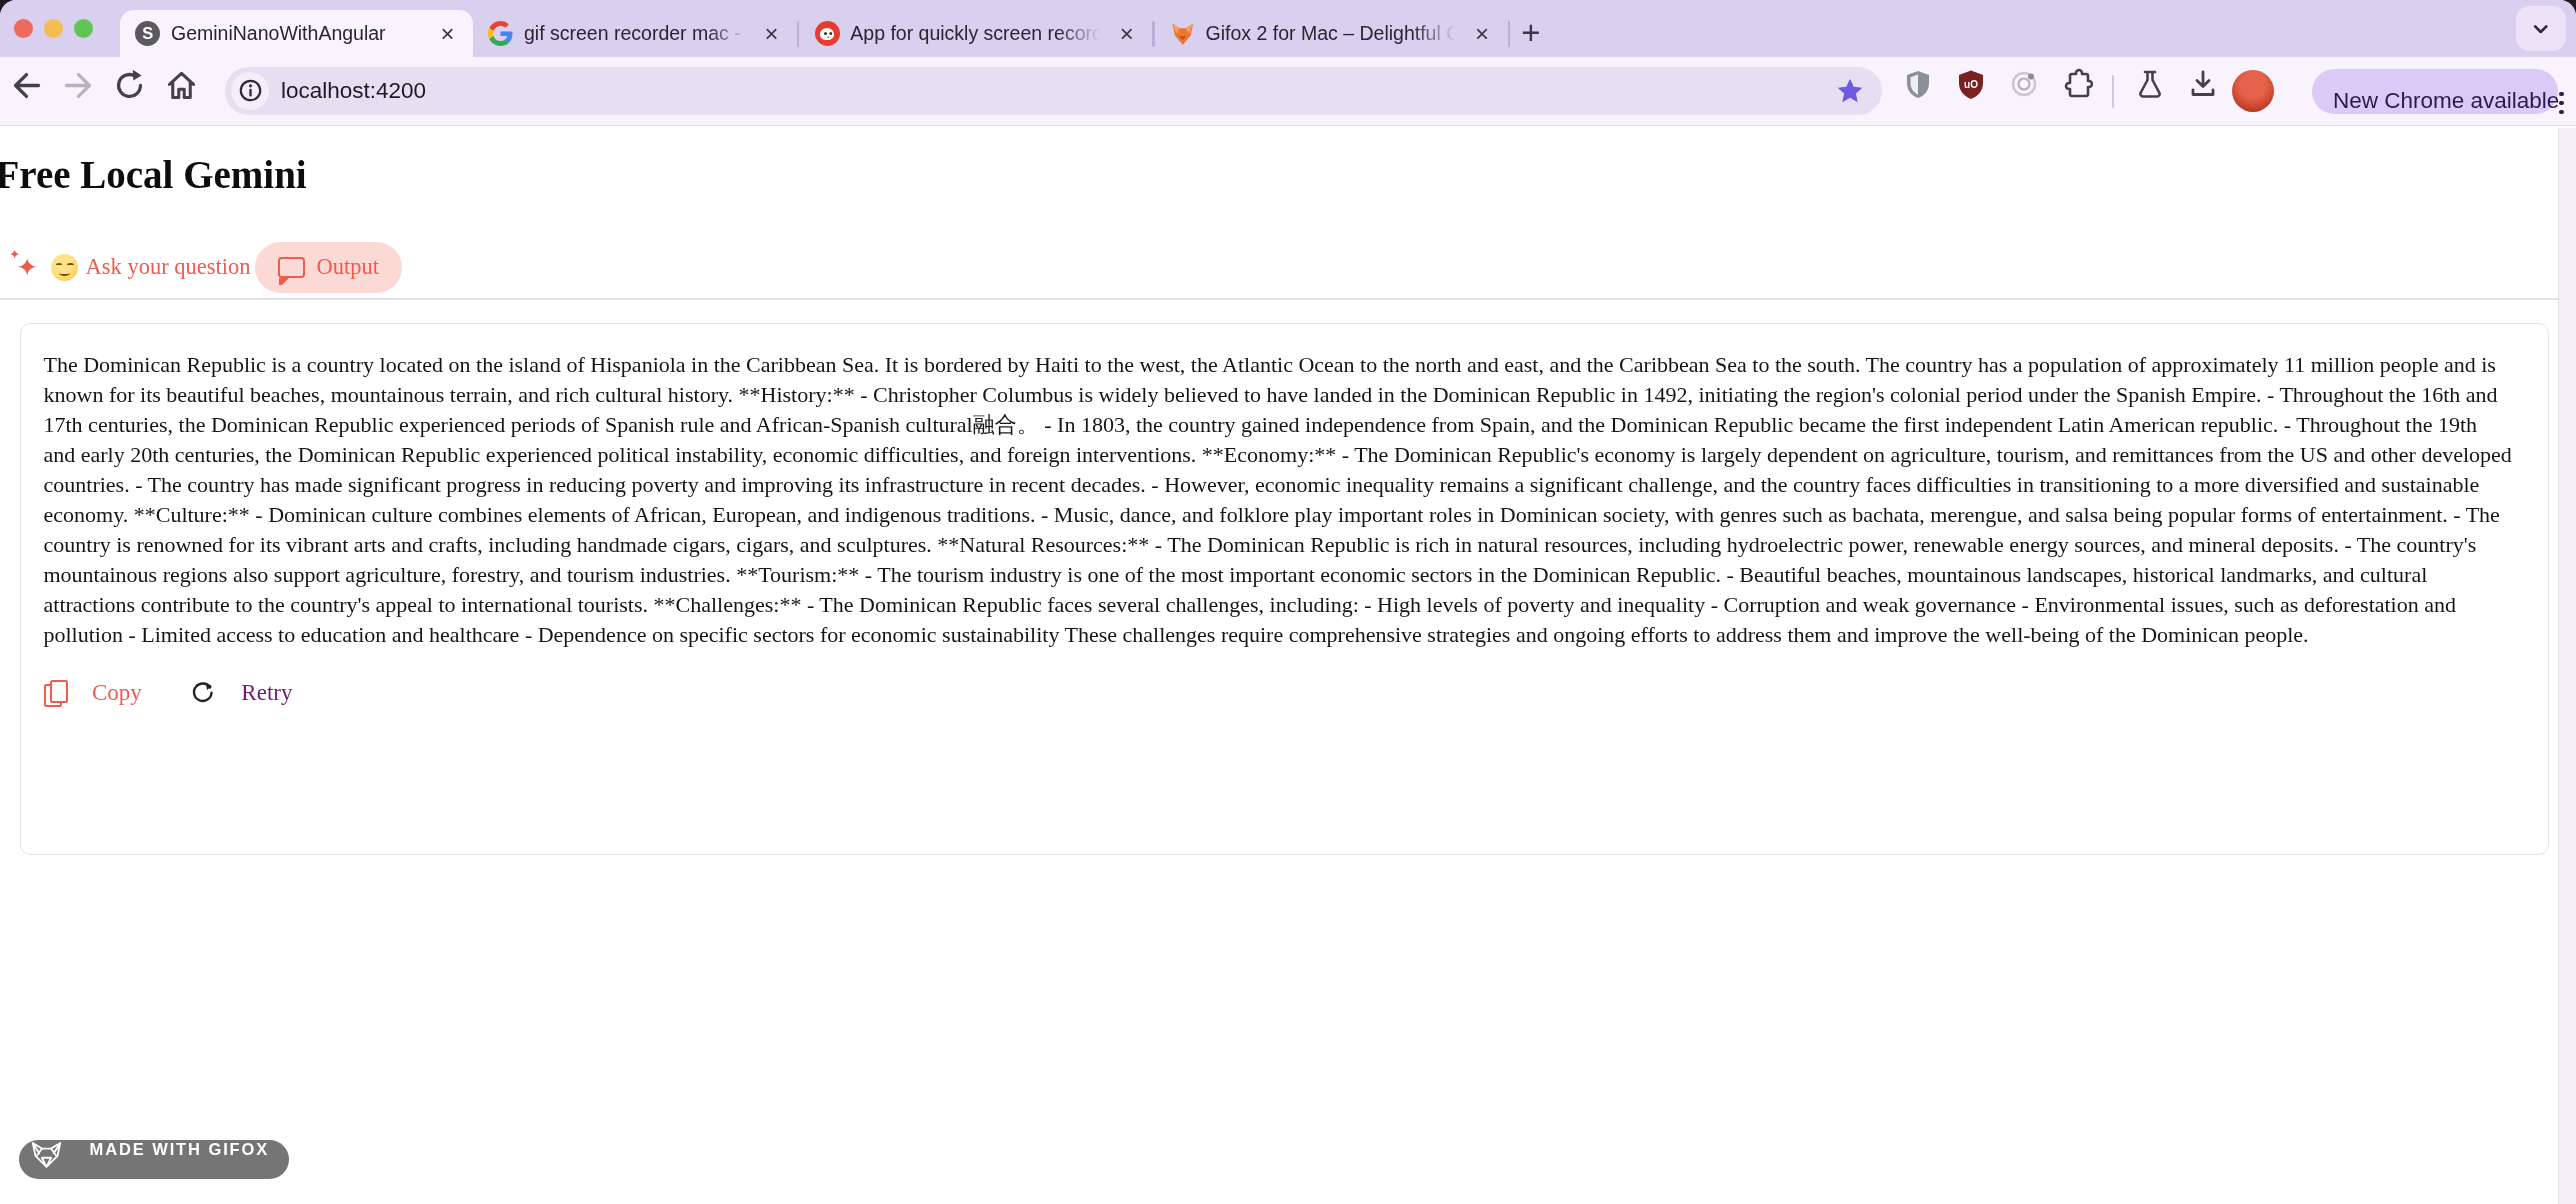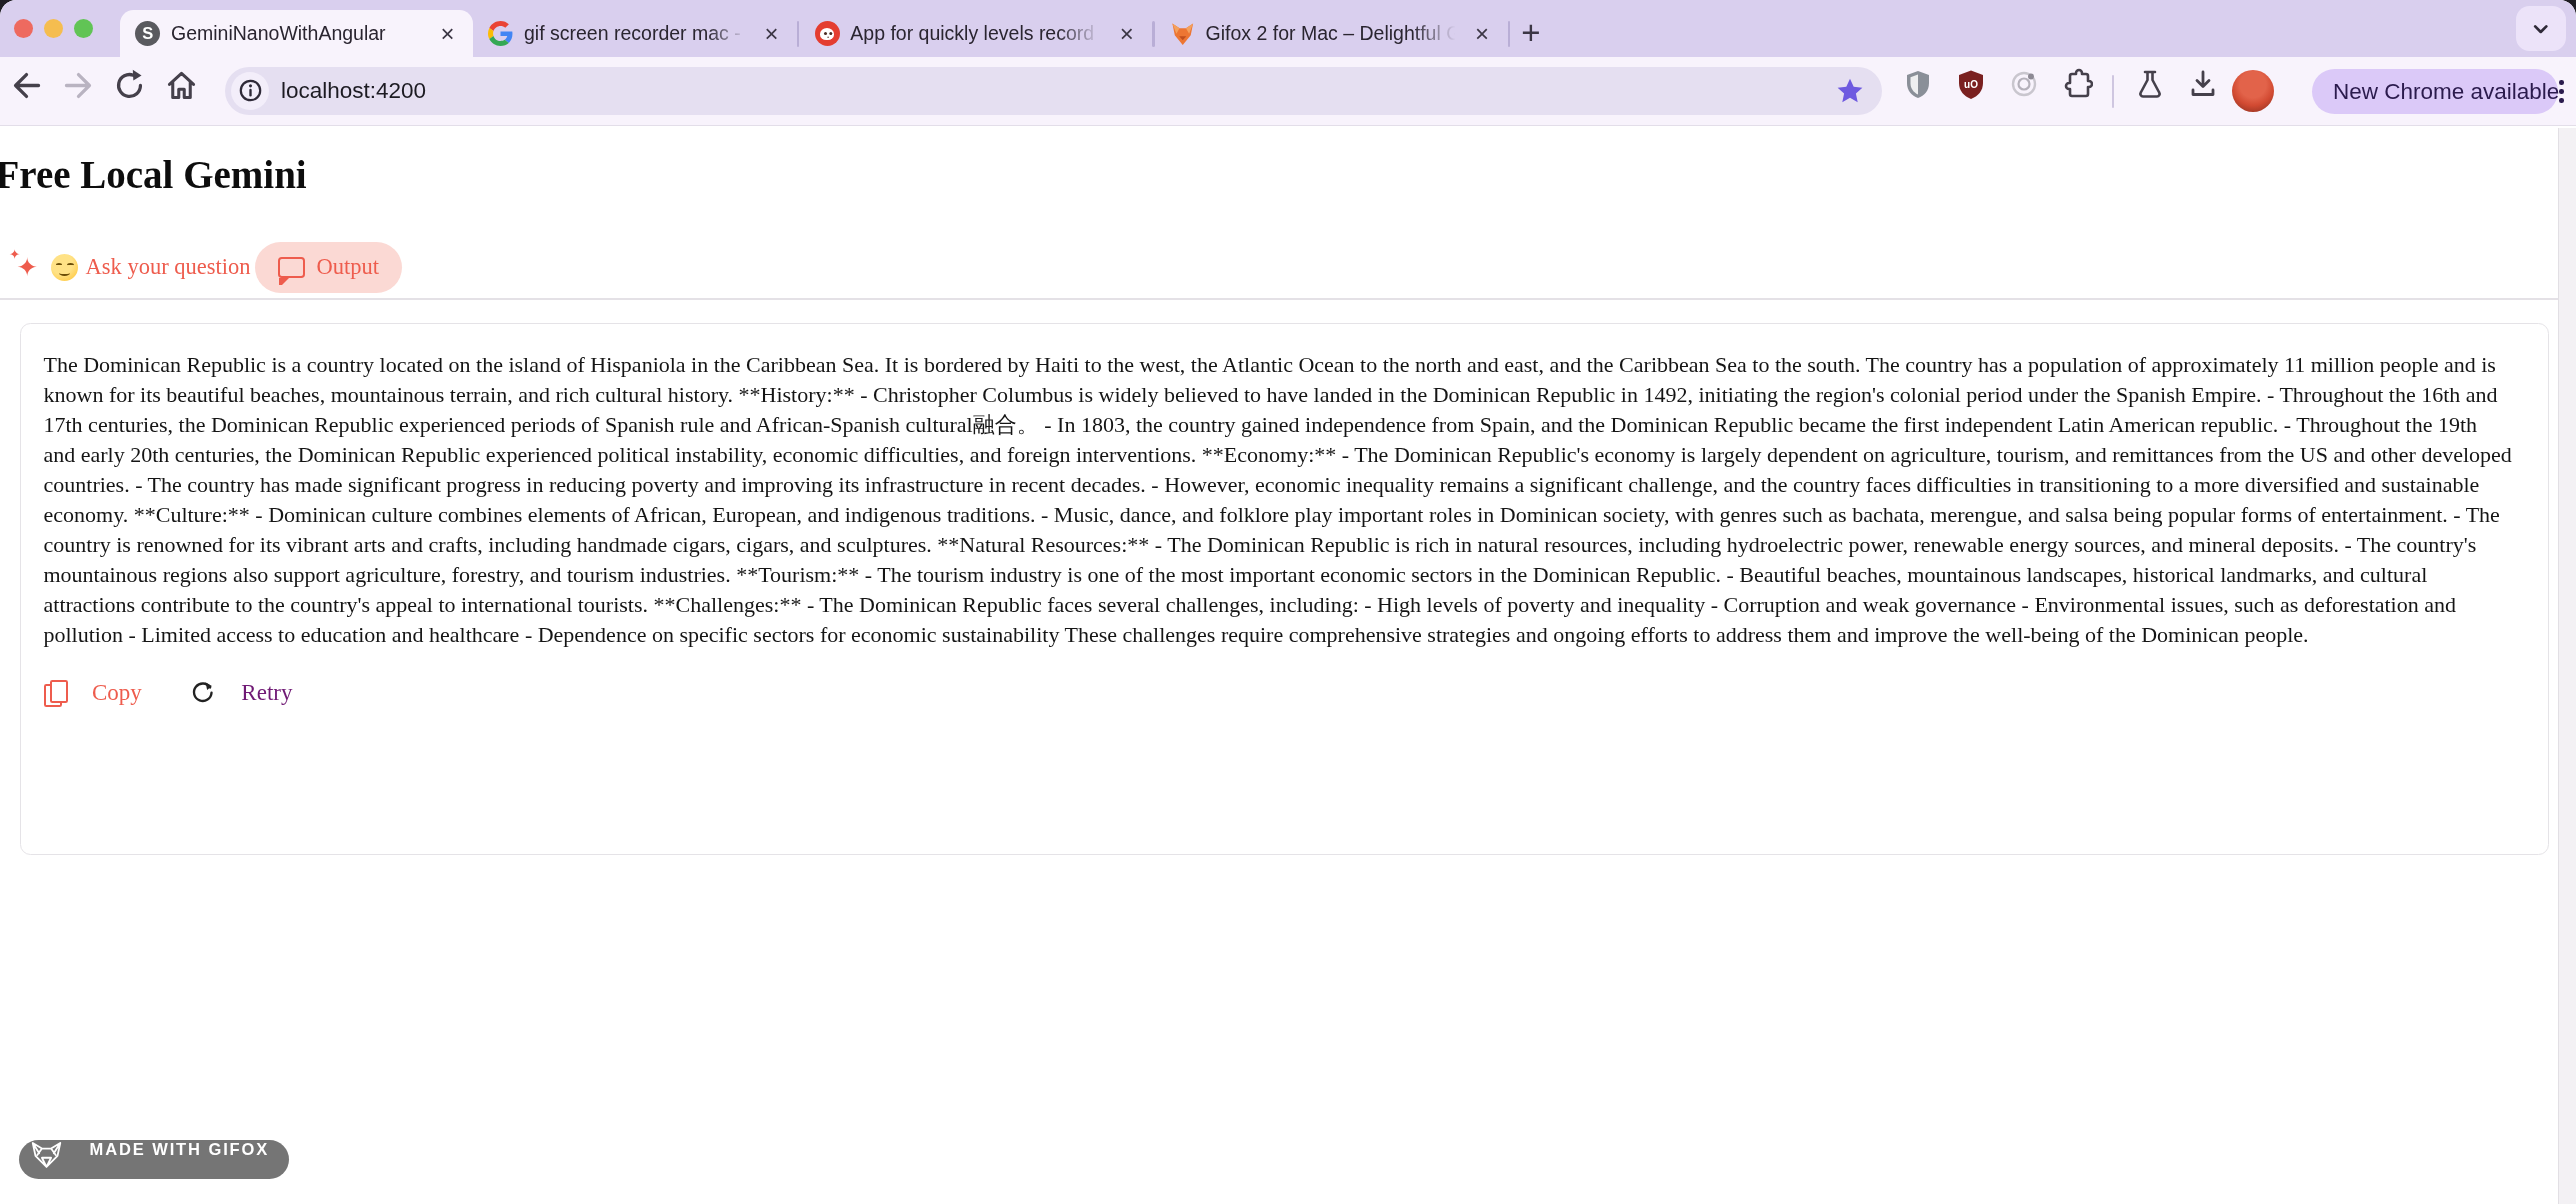--- a/index.html
+++ b/index.html
@@ -30,21 +30,21 @@
   .toolbar { position:relative; height:69px; background:#f8f3fc; border-bottom:1.5px solid #e3dee9; display:flex; align-items:center; }
   .tb-btn { width:47px; height:47px; display:flex; align-items:flex-start; justify-content:center; flex:0 0 auto; border-radius:50%; }
   .nav-group { display:flex; padding-left:3px; gap:4.5px; }
   .omnibox { position:absolute; left:225px; top:9.8px; width:1657px; height:48px; background:#e5dff1; border-radius:24px; display:flex; align-items:center; padding:0 13.5px 0 6px; }
   .site-info { width:38px; height:38px; border-radius:50%; background:#f3eefa; display:flex; align-items:center; justify-content:center; flex:0 0 auto; }
   .url { font-size:22.5px; color:#1c1b22; margin-left:12px; flex:1 1 auto; }
   .bookmark { width:38px; height:38px; display:flex; align-items:center; justify-content:center; flex:0 0 auto; }
   .ext-group { position:absolute; left:1894px; top:10.5px; display:flex; align-items:center; gap:6px; }
   .vdiv { width:2.3px; height:33px; background:#cfc6e0; border-radius:1.5px; margin:0 6px; }
   .avatar { width:42px; height:42px; border-radius:50%; background:radial-gradient(circle at 50% 35%, #e2634a 0 38%, #d24a32 60%, #7e2a1c 100%); }
-  .update-pill { position:absolute; left:2312px; top:12px; width:246px; height:45px; background:#dbc9f8; border-radius:22.5px; display:flex; align-items:center; justify-content:space-between; padding:0 15px 0 21px; }
+  .update-pill { position:absolute; left:2312px; top:12px; width:246px; height:45px; background:#dbc9f8; border-radius:22.5px; display:flex; align-items:flex-end; justify-content:space-between; padding:0 15px 0 21px; }
   .update-label { font-size:22.5px; color:#2b1b4d; white-space:nowrap; }
   .kebab { display:flex; flex-direction:column; gap:4.5px; }
   .kebab i { width:4.5px; height:4.5px; border-radius:50%; background:#2b1b4d; }
 
   
   .page { position:absolute; left:0; top:128px; width:2126px; height:1077px; background:#fff; font-family:"Liberation Serif",serif; }
   .right-gutter { position:absolute; right:0; top:128px; width:18px; height:1077px; background:#f3f1f4; border-left:1.5px solid #e2dfe4; }
   h1.page-title { position:absolute; left:-4.5px; top:24px; font-size:39px; line-height:45px; font-weight:bold; color:#0d0d0d; white-space:nowrap; }
   .apptabs { position:absolute; left:0; top:111px; height:56px; display:flex; align-items:center; }
   .apptab { display:flex; align-items:center; font-size:22.5px; color:#ee5c4d; cursor:pointer; }
@@ -113,21 +113,21 @@
       <span class="tab-title">gif screen recorder mac - Goo</span>
       <span class="tab-close">×</span>
     </div>
 
     <div class="tab-sep"></div>
 
     <div class="tab" style="width:353px">
       <span class="favicon">
           <span class="fav-reddit"></span>
         </span>
-      <span class="tab-title">App for quickly levels record</span>
+      <span class="tab-title">App for quickly screen record</span>
       <span class="tab-close">×</span>
     </div>
 
     <div class="tab-sep"></div>
 
     <div class="tab" style="width:353px">
       <span class="favicon">
         <svg width="25.5" height="25.5" viewBox="0 0 32 32">
           <path fill="#ED7633" d="M3 3 L12 9 H20 L29 3 L26 18 L16 30 L6 18 Z"></path>
           <path fill="#F4A15D" d="M3 3 L12 9 L8 16 Z M29 3 L20 9 L24 16 Z"></path>

